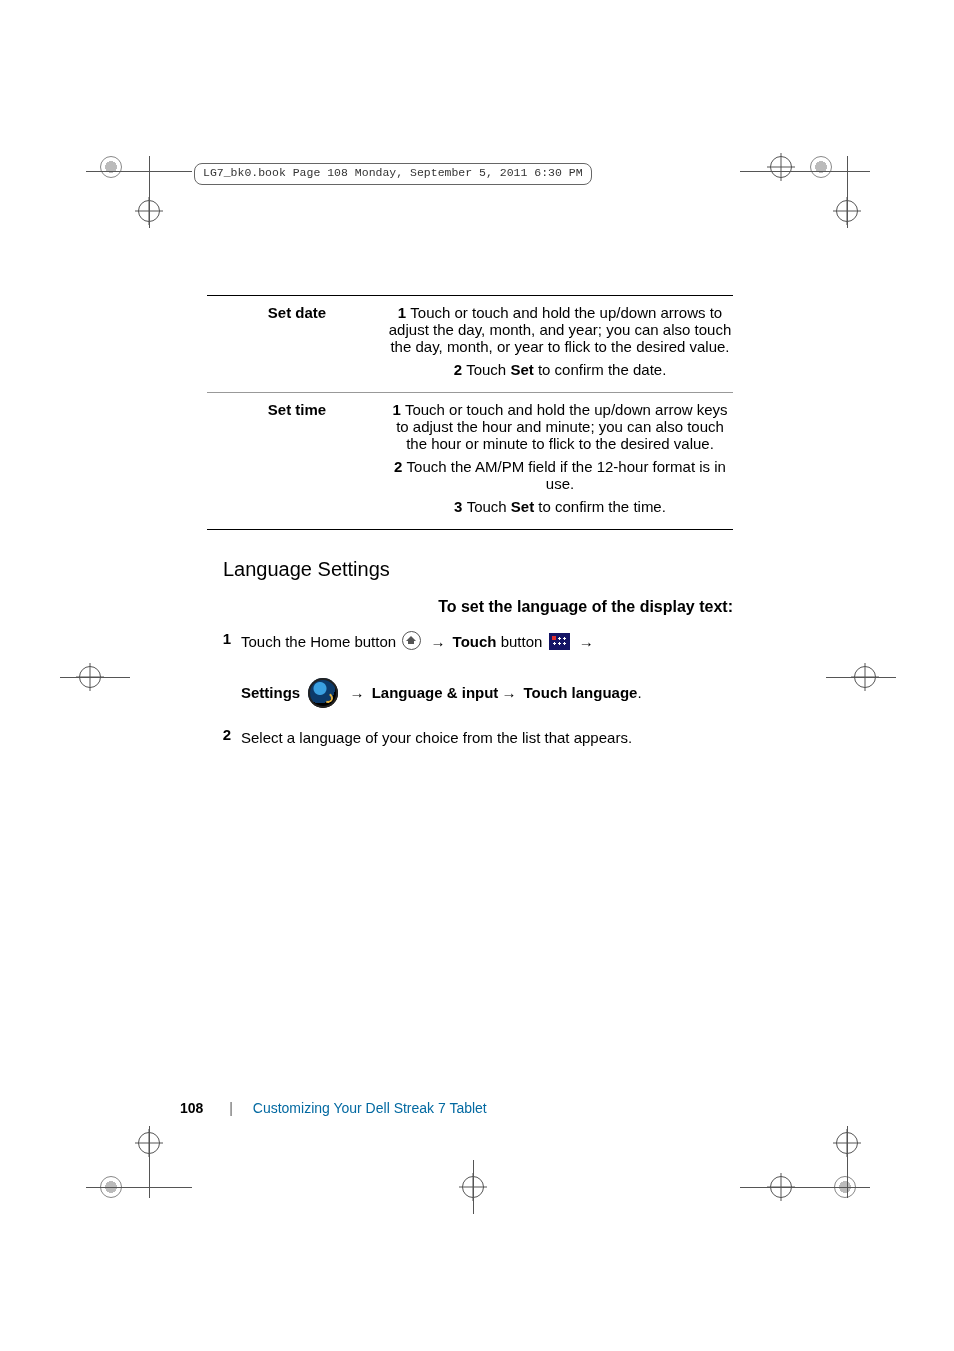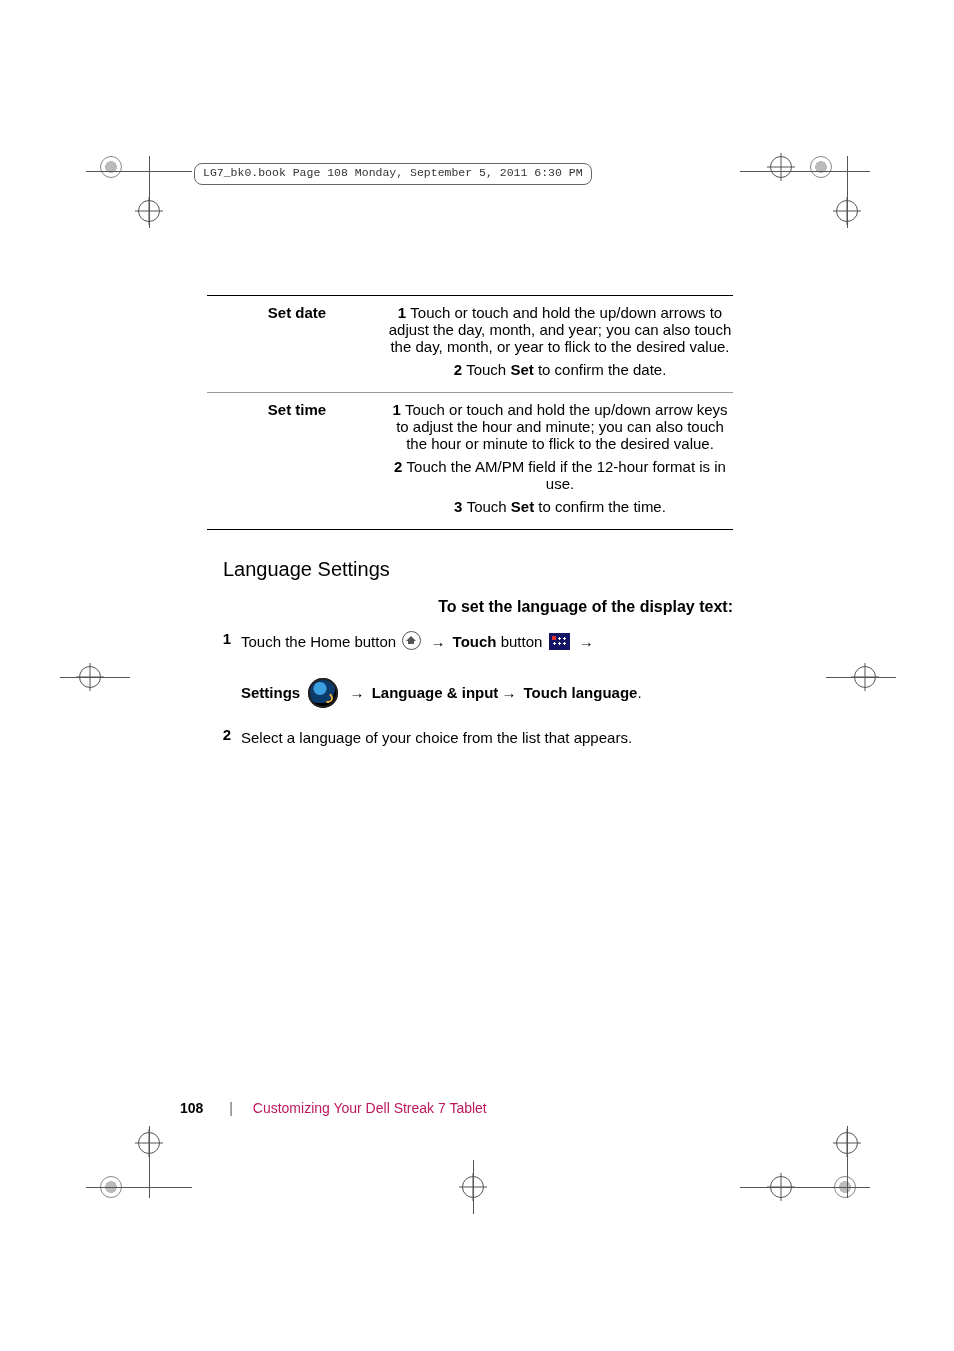--- a/index.html
+++ b/index.html
@@ -199,21 +199,21 @@
 
   
   .footer {
     position: absolute;
     left: 180px;
     bottom: 235px;
     font-size: 14px;
   }
   .footer .pnum { font-weight: 700; margin-right: 22px; }
   .footer .sep  { color: #666; margin-right: 16px; }
-  .footer .fchap{ color: #be185d; }
+  .footer .fchap{ color: #0369a1; }
 
 </style>
 </head>
 <body>
 
 <div class="reg-dot" style="left:100px; top:156px;"></div>
 <div class="reg-mark" style="left:138px; top:200px;"></div>
 <div class="cross-line-h" style="left:86px; top:171px; width:106px;"></div>
 <div class="cross-line-v" style="left:149px; top:156px; height:72px;"></div>
 

